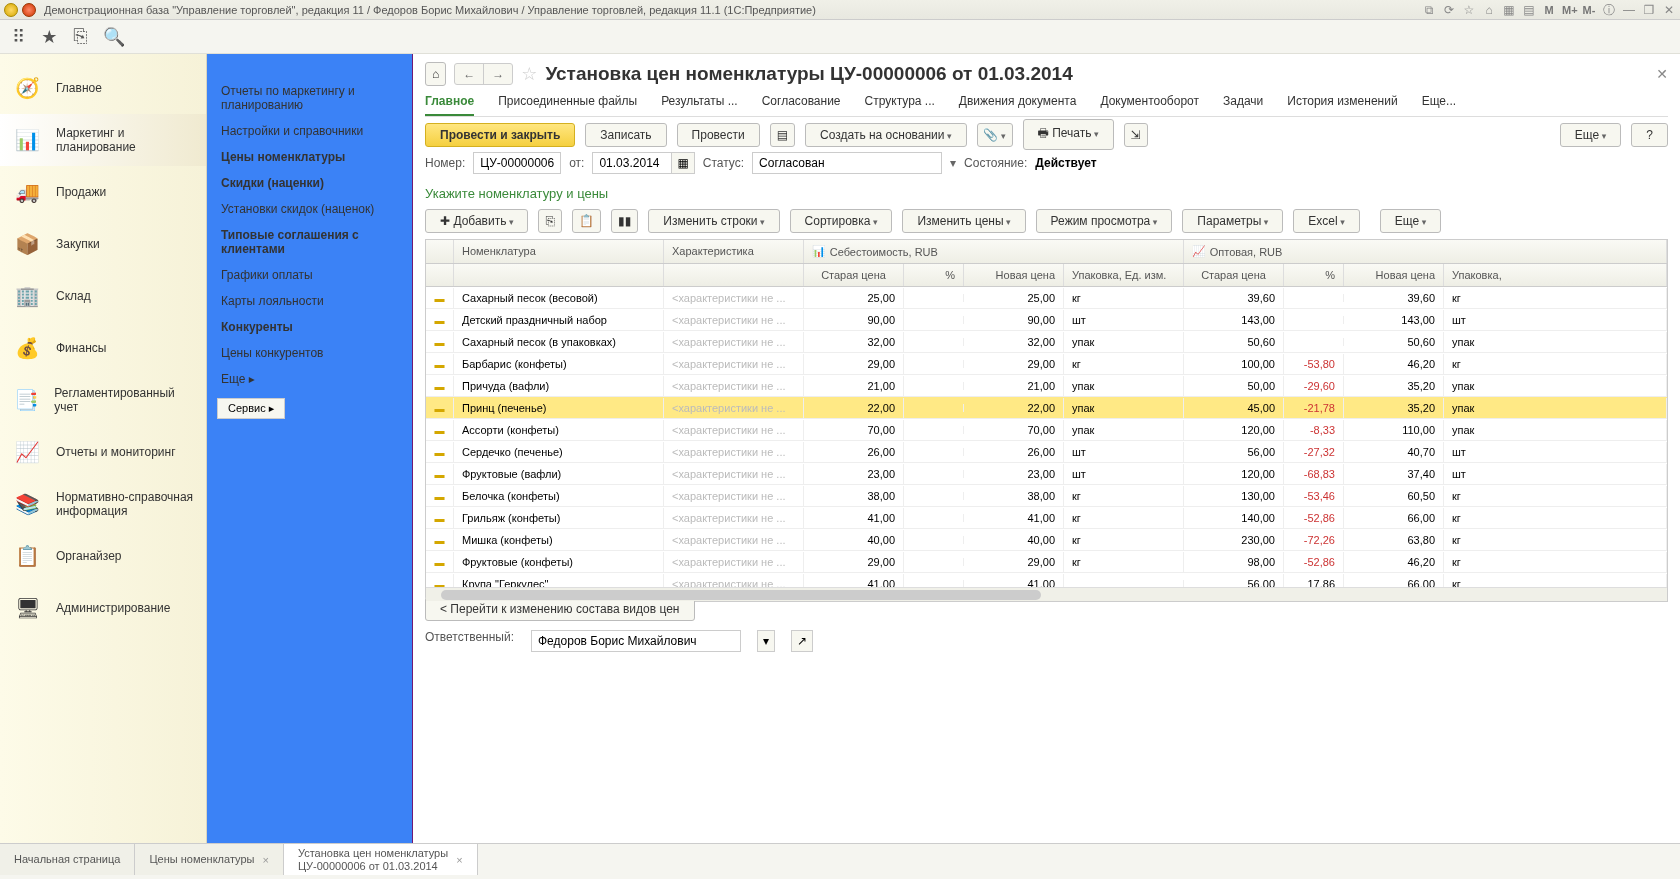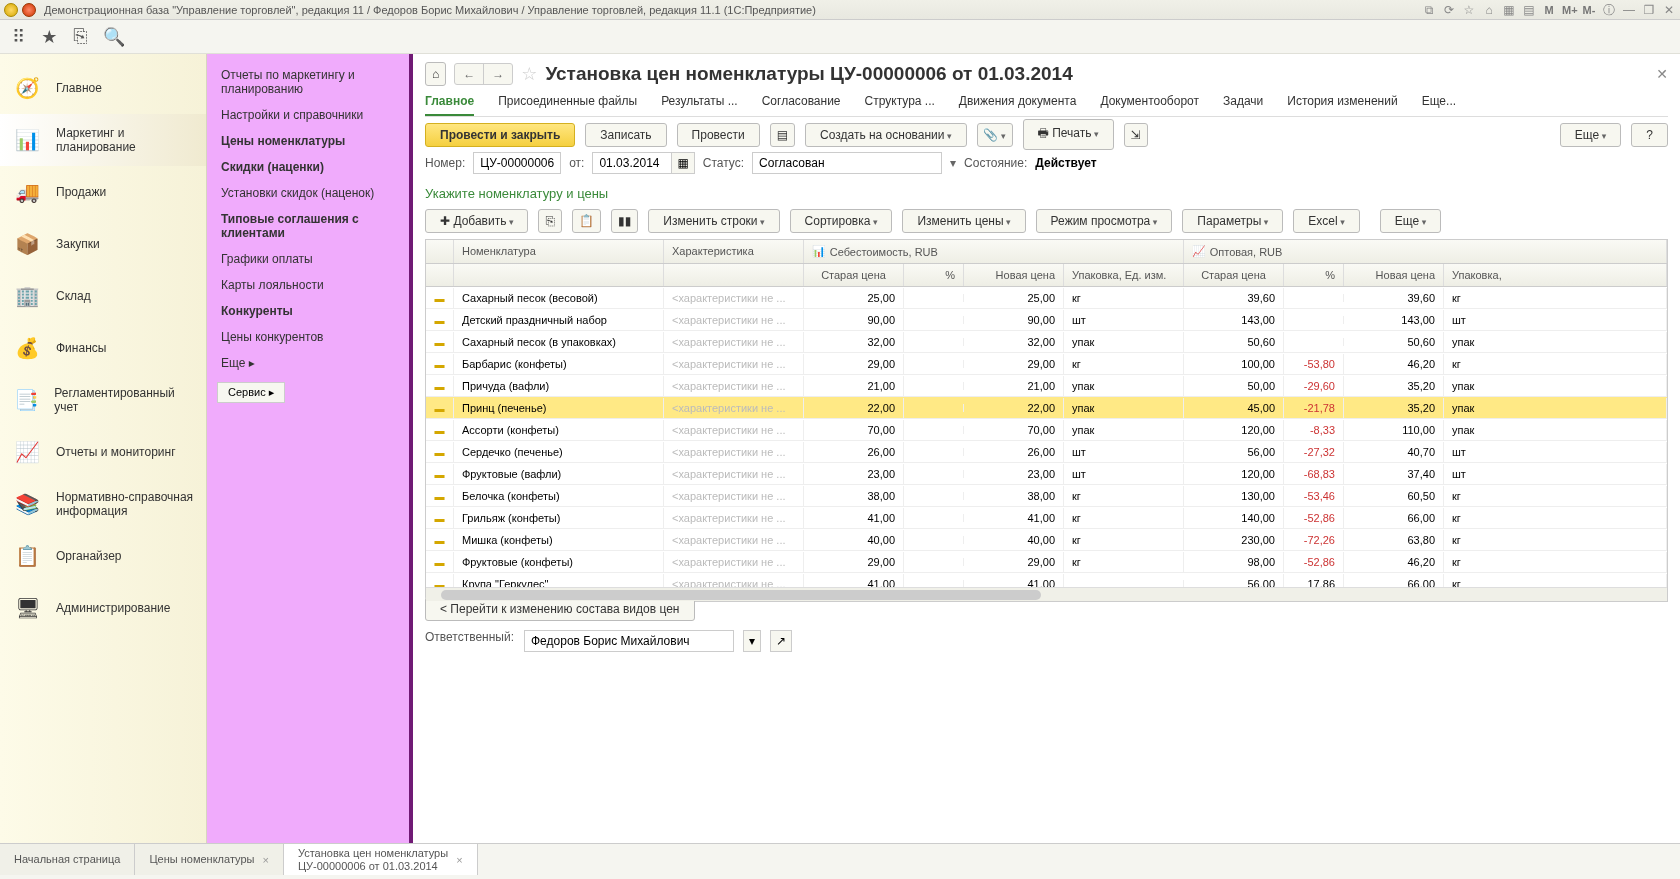--- a/index.html
+++ b/index.html
@@ -23,21 +23,21 @@
 .main { display: flex; height: calc(100% - 20px - 34px - 32px); }
 
 
 .leftnav { width: 207px; background: linear-gradient(to right,#fdfbe8,#f6f2d8); border-right: 1px solid #d8d4c0; padding-top: 8px; }
 .leftnav .nav-item { display: flex; align-items: center; padding: 10px 12px; gap: 12px; cursor: pointer; color: #333; }
 .leftnav .nav-item.active { background: linear-gradient(to right,#fff,#f0ead0); }
 .leftnav .nav-icon { width: 32px; height: 32px; border-radius: 4px; display:flex;align-items:center;justify-content:center;font-size:20px;}
 .leftnav .nav-label{font-size:12px; line-height:1.2;}
 
 
-.subpanel { width: 206px; background: #f0abfc; border-right: 4px solid #701a75; padding: 8px 10px; overflow-y:auto;}
+.subpanel { width: 206px; background: #3b82f6; border-right: 1px solid #701a75; padding: 24px 10px; overflow-y:auto;}
 .subpanel .sp-item { padding: 6px 4px; cursor: pointer; color: #333; font-size:12px;}
 .subpanel .sp-bold { font-weight: bold; }
 .subpanel .sp-btn { display:inline-block; border:1px solid #ccc; border-radius:0; padding:3px 10px; margin-top:6px; background:#f7f7f0; font-size:11px;text-align:right;}
 
 
 .content { flex: 1; background: #fff; padding: 8px 12px 0 12px; position:relative; overflow:hidden;}
 .content-header { display: flex; align-items: center; gap: 8px; margin-bottom:4px;}
 .nav-box{border:1px solid #ccc;border-radius:3px;background:#f7f7f0;display:flex;}
 .nav-box span{padding:3px 8px;font-size:12px;color:#666;border-right:1px solid #ccc;}
 .nav-box span:last-child{border-right:none;}
@@ -85,21 +85,21 @@
 .row-ic{width:28px;text-align:center;}
 .folder-ic{color:#d4a700;font-size:10px;}
 .char-ph{color:#bbb;}
 
 .hscroll-track{height:14px;background:#f0f0e8;border-top:1px solid #ddd;position:relative;}
 .hscroll-thumb{position:absolute;height:10px;top:2px;left:15px;width:600px;background:#ccc;border-radius:5px;}
 
 .goto-btn{margin-top:8px;}
 
 .bottom-fields{margin-top:14px;font-size:12px;}
-.bf-row{display:flex;align-items:flex-start;gap:9px;margin-bottom:8px;}
+.bf-row{display:flex;align-items:flex-start;gap:16px;margin-bottom:8px;}
 .bf-row .field-val{min-width:210px;}
 .bf-row textarea{border:1px solid #ccc;padding:4px;width:980px;height:40px;font-family:inherit;font-size:11px;resize:none;}
 .bf-row .mini-btn{border:1px solid #ccc;padding:3px 5px;background:#f7f7f0;}
 
 
 .bottom-tabs { position: fixed; bottom: 4px; left: 0; right: 0; height: 32px; background: #f5f5f0; border-top: 1px solid #ccc; display: flex; }
 .btab { border-right: 1px solid #ccc; padding: 4px 14px; font-size: 11px; color: #555; cursor: pointer; background:#f0f0e8; display:flex;align-items:center;max-width:200px;}
 .btab.active { background: #fff; }
 .btab .bx{margin-left:8px;color:#999;}
 .btab .bt-lines{line-height:1.1;}

